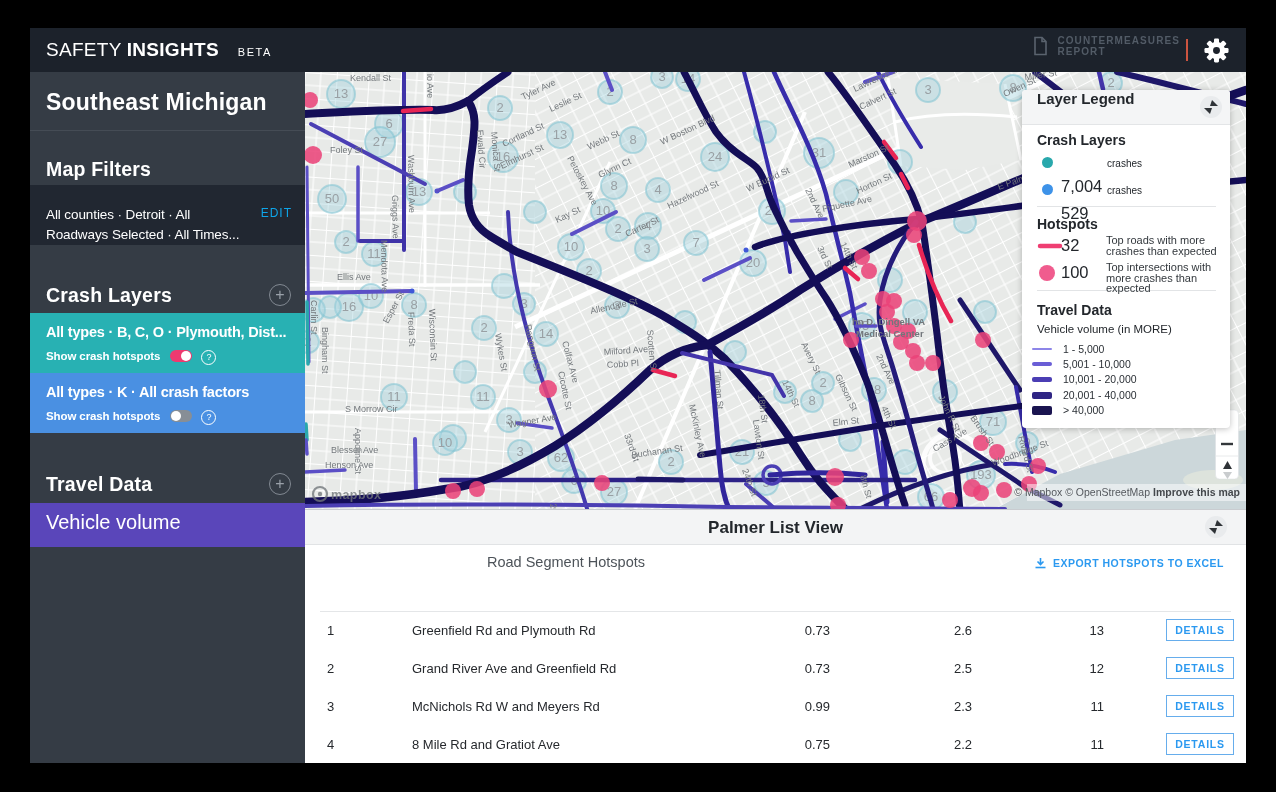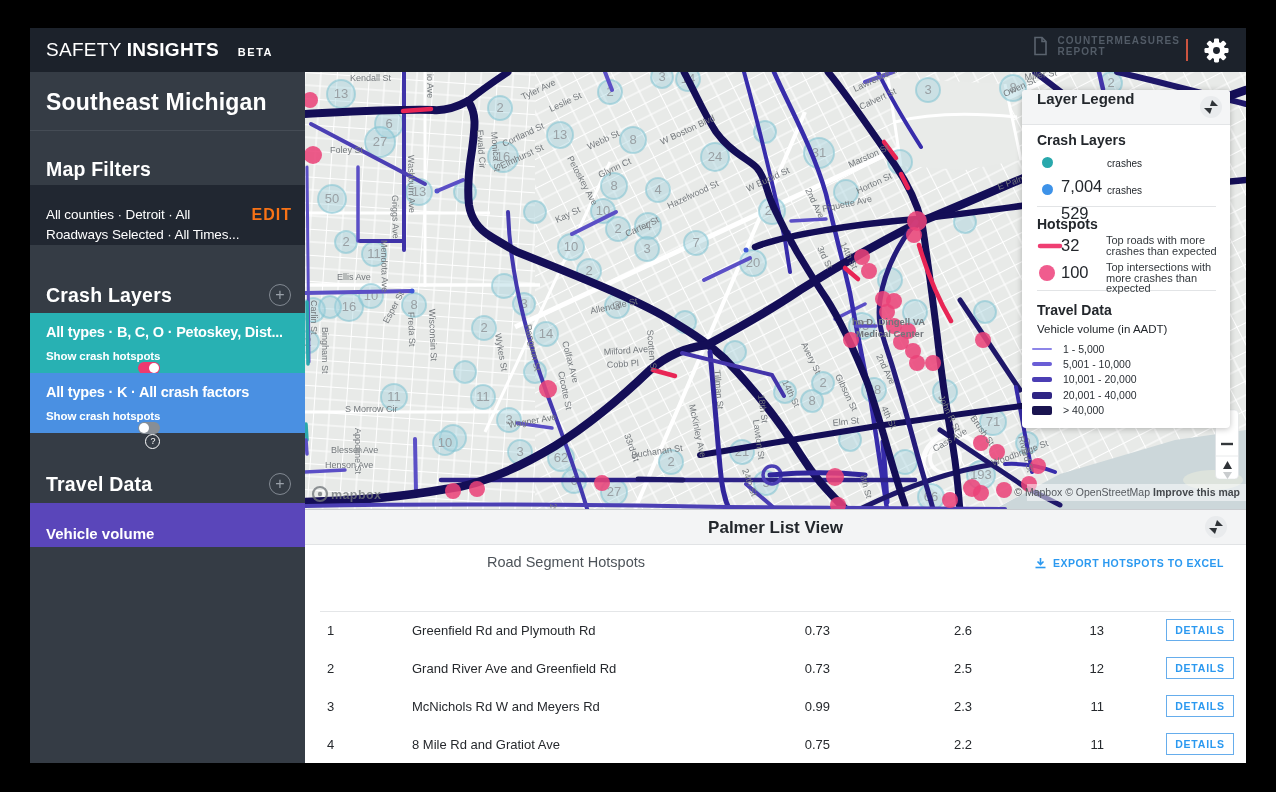--- a/index.html
+++ b/index.html
@@ -3,42 +3,42 @@
 <meta charset="utf-8">
 <style>
   html,body{margin:0;padding:0;}
   body{width:1276px;height:792px;background:#000;font-family:"Liberation Sans",sans-serif;overflow:hidden;position:relative;}
   .app{position:absolute;left:30px;top:28px;width:1216px;height:735px;background:#353c45;overflow:hidden;}
   
   .topbar{position:absolute;left:0;top:0;width:1216px;height:44px;background:#1c222b;z-index:30;}
   .logo{position:absolute;left:16px;top:0;height:44px;line-height:44px;color:#fff;font-size:19px;letter-spacing:.3px;white-space:nowrap;}
   .logo .w1{font-weight:400;}
   .logo .w2{font-weight:800;margin-left:5px;}
-  .logo .beta{font-size:11px;font-weight:700;letter-spacing:1.5px;margin-left:8px;color:#fff;padding-left:11px;}
+  .logo .beta{font-size:11px;font-weight:400;letter-spacing:1.5px;margin-left:8px;color:#fff;padding-left:11px;}
   .cm{position:absolute;right:66px;top:7px;display:flex;align-items:center;color:#525b66;}
   .cm .txt{font-size:10px;font-weight:700;letter-spacing:1.1px;line-height:11px;margin-left:9px;}
   .reddiv{position:absolute;right:58px;top:11px;width:2px;height:22px;background:#cc5440;}
   .gear{position:absolute;right:17px;top:10px;}
   
   .sidebar{position:absolute;left:0;top:44px;width:275px;height:691px;background:#353c45;z-index:20;color:#fff;}
   .se-block{position:absolute;left:0;top:0;width:275px;height:58px;border-bottom:1px solid #454c55;}
   .se-block h1{margin:0;padding:17px 0 0 16px;font-size:23px;font-weight:700;letter-spacing:.2px;}
   .sec-title{position:absolute;left:16px;font-size:19.5px;font-weight:700;letter-spacing:.2px;}
   .plus-ic{position:absolute;right:14px;width:20px;height:20px;border:1.5px solid #828992;border-radius:50%;color:#9aa1aa;text-align:center;line-height:19px;font-size:16px;font-weight:400;}
   .filter-card{position:absolute;left:0;top:113px;width:275px;height:60px;background:#212731;}
   .filter-card .ftxt{position:absolute;left:16px;top:20px;width:200px;font-size:13.5px;line-height:20px;color:#fff;letter-spacing:-0.1px;}
-  .filter-card .edit{position:absolute;right:13px;top:21px;font-size:16px;font-weight:700;letter-spacing:1px;color:#f97316;}
+  .filter-card .edit{position:absolute;right:13px;top:21px;font-size:12px;font-weight:400;letter-spacing:1px;color:#0ea5e9;}
   .layer-card{position:absolute;left:0;width:275px;height:60px;}
   .layer-card .lt{position:absolute;left:16px;top:11px;font-size:14.5px;font-weight:700;white-space:nowrap;letter-spacing:-0.2px;}
-  .layer-card .sub{position:absolute;left:16px;top:37px;font-size:11.5px;font-weight:700;letter-spacing:-0.1px;display:flex;align-items:flex-end;flex-direction:column;}
+  .layer-card .sub{position:absolute;left:16px;top:37px;font-size:11.5px;font-weight:700;letter-spacing:-0.1px;display:flex;align-items:flex-start;}
   .tgl{display:inline-block;position:relative;width:22px;height:12px;border-radius:6px;margin-left:10px;}
   .tgl .knob{position:absolute;top:1px;width:10px;height:10px;border-radius:50%;background:#fff;}
   .qmark{display:inline-block;width:13px;height:13px;border:1.2px solid #fff;border-radius:50%;margin-left:9px;font-size:9px;line-height:13px;text-align:center;font-weight:400;}
   .vv-card{position:absolute;left:0;top:431px;width:275px;height:44px;background:#5a46ba;}
-  .vv-card .lt{position:absolute;left:16px;top:22px;font-size:15px;font-weight:700;}
+  .vv-card .lt{position:absolute;left:16px;top:8px;font-size:20px;font-weight:400;}
   
   .main{position:absolute;left:275px;top:44px;width:941px;height:691px;background:#fff;}
   .map{position:absolute;left:0;top:0;width:941px;height:437px;background:#e8eae8;overflow:hidden;}
   
   .legend{position:absolute;left:717px;top:18px;width:208px;height:338px;background:#fff;border-radius:4px;box-shadow:0 1px 6px rgba(0,0,0,.25);z-index:10;}
   .lg-head{position:relative;height:34px;background:#f4f5f6;border-bottom:1px solid #e3e5e7;border-radius:4px 4px 0 0;}
   .lg-head .t{position:absolute;left:15px;top:0;font-size:15px;font-weight:700;color:#23272c;}
   .fanic{position:absolute;right:8px;top:6px;width:22px;height:22px;border-radius:50%;background:#e9ebed;}
   .lg-body{position:relative;padding:6px 14px 0 15px;color:#23272c;}
   .lg-sec{font-size:14px;font-weight:700;height:18px;line-height:18px;margin:0;color:#23272c;}
@@ -84,21 +84,21 @@
         <h1>Southeast Michigan</h1>
       </div>
     <div class="sec-title" style="top:86px;">Map Filters</div>
     <div class="filter-card">
       <div class="ftxt">All counties · Detroit · All Roadways Selected · All Times...</div>
       <div class="edit">EDIT</div>
     </div>
     <div class="sec-title" style="top:212px;">Crash Layers</div>
     <div class="plus-ic" style="top:212px;">+</div>
     <div class="layer-card" style="top:241px;background:#28b1b3;">
-      <div class="lt">All types · B, C, O · Petoskey, Dist...</div>
+      <div class="lt">All types · B, C, O · Plymouth, Dist...</div>
       <div class="sub">Show crash hotspots
         <span class="tgl" style="background:#ee3a70;">
             <span class="knob" style="right:1px;"></span>
           </span>
         <span class="qmark">?</span>
       </div>
     </div>
     <div class="layer-card" style="top:301px;background:#4a90e2;">
       <div class="lt">All types · K · All crash factors</div>
       <div class="sub">Show crash hotspots
@@ -505,21 +505,21 @@
             <span class="num">32</span>
             <span class="desc">Top roads with more crashes than expected</span>
           </div>
           <div class="hs-row">
             <span style="position:absolute;left:2px;top:5px;width:16px;height:16px;border-radius:50%;background:#f05c8e;"></span>
             <span class="num">100</span>
             <span class="desc">Top intersections with more crashes than expected</span>
           </div>
           <div class="lg-hr"></div>
           <div class="lg-sec" style="margin-top:10px;">Travel Data</div>
-          <div class="vvh">Vehicle volume (in AADT)</div>
+          <div class="vvh">Vehicle volume (in MORE)</div>
           <div class="td-row">
               <span class="sw" style="top:6px;width:20px;height:2px;background:#8d85e8;"></span>
               <span class="lb">1 - 5,000</span>
             </div>
           <div class="td-row">
               <span class="sw" style="top:5px;width:20px;height:3.5px;background:#6a5ed6;"></span>
               <span class="lb">5,001 - 10,000</span>
             </div>
           <div class="td-row">
               <span class="sw" style="top:5px;width:20px;height:5px;background:#4b3eb4;"></span>

